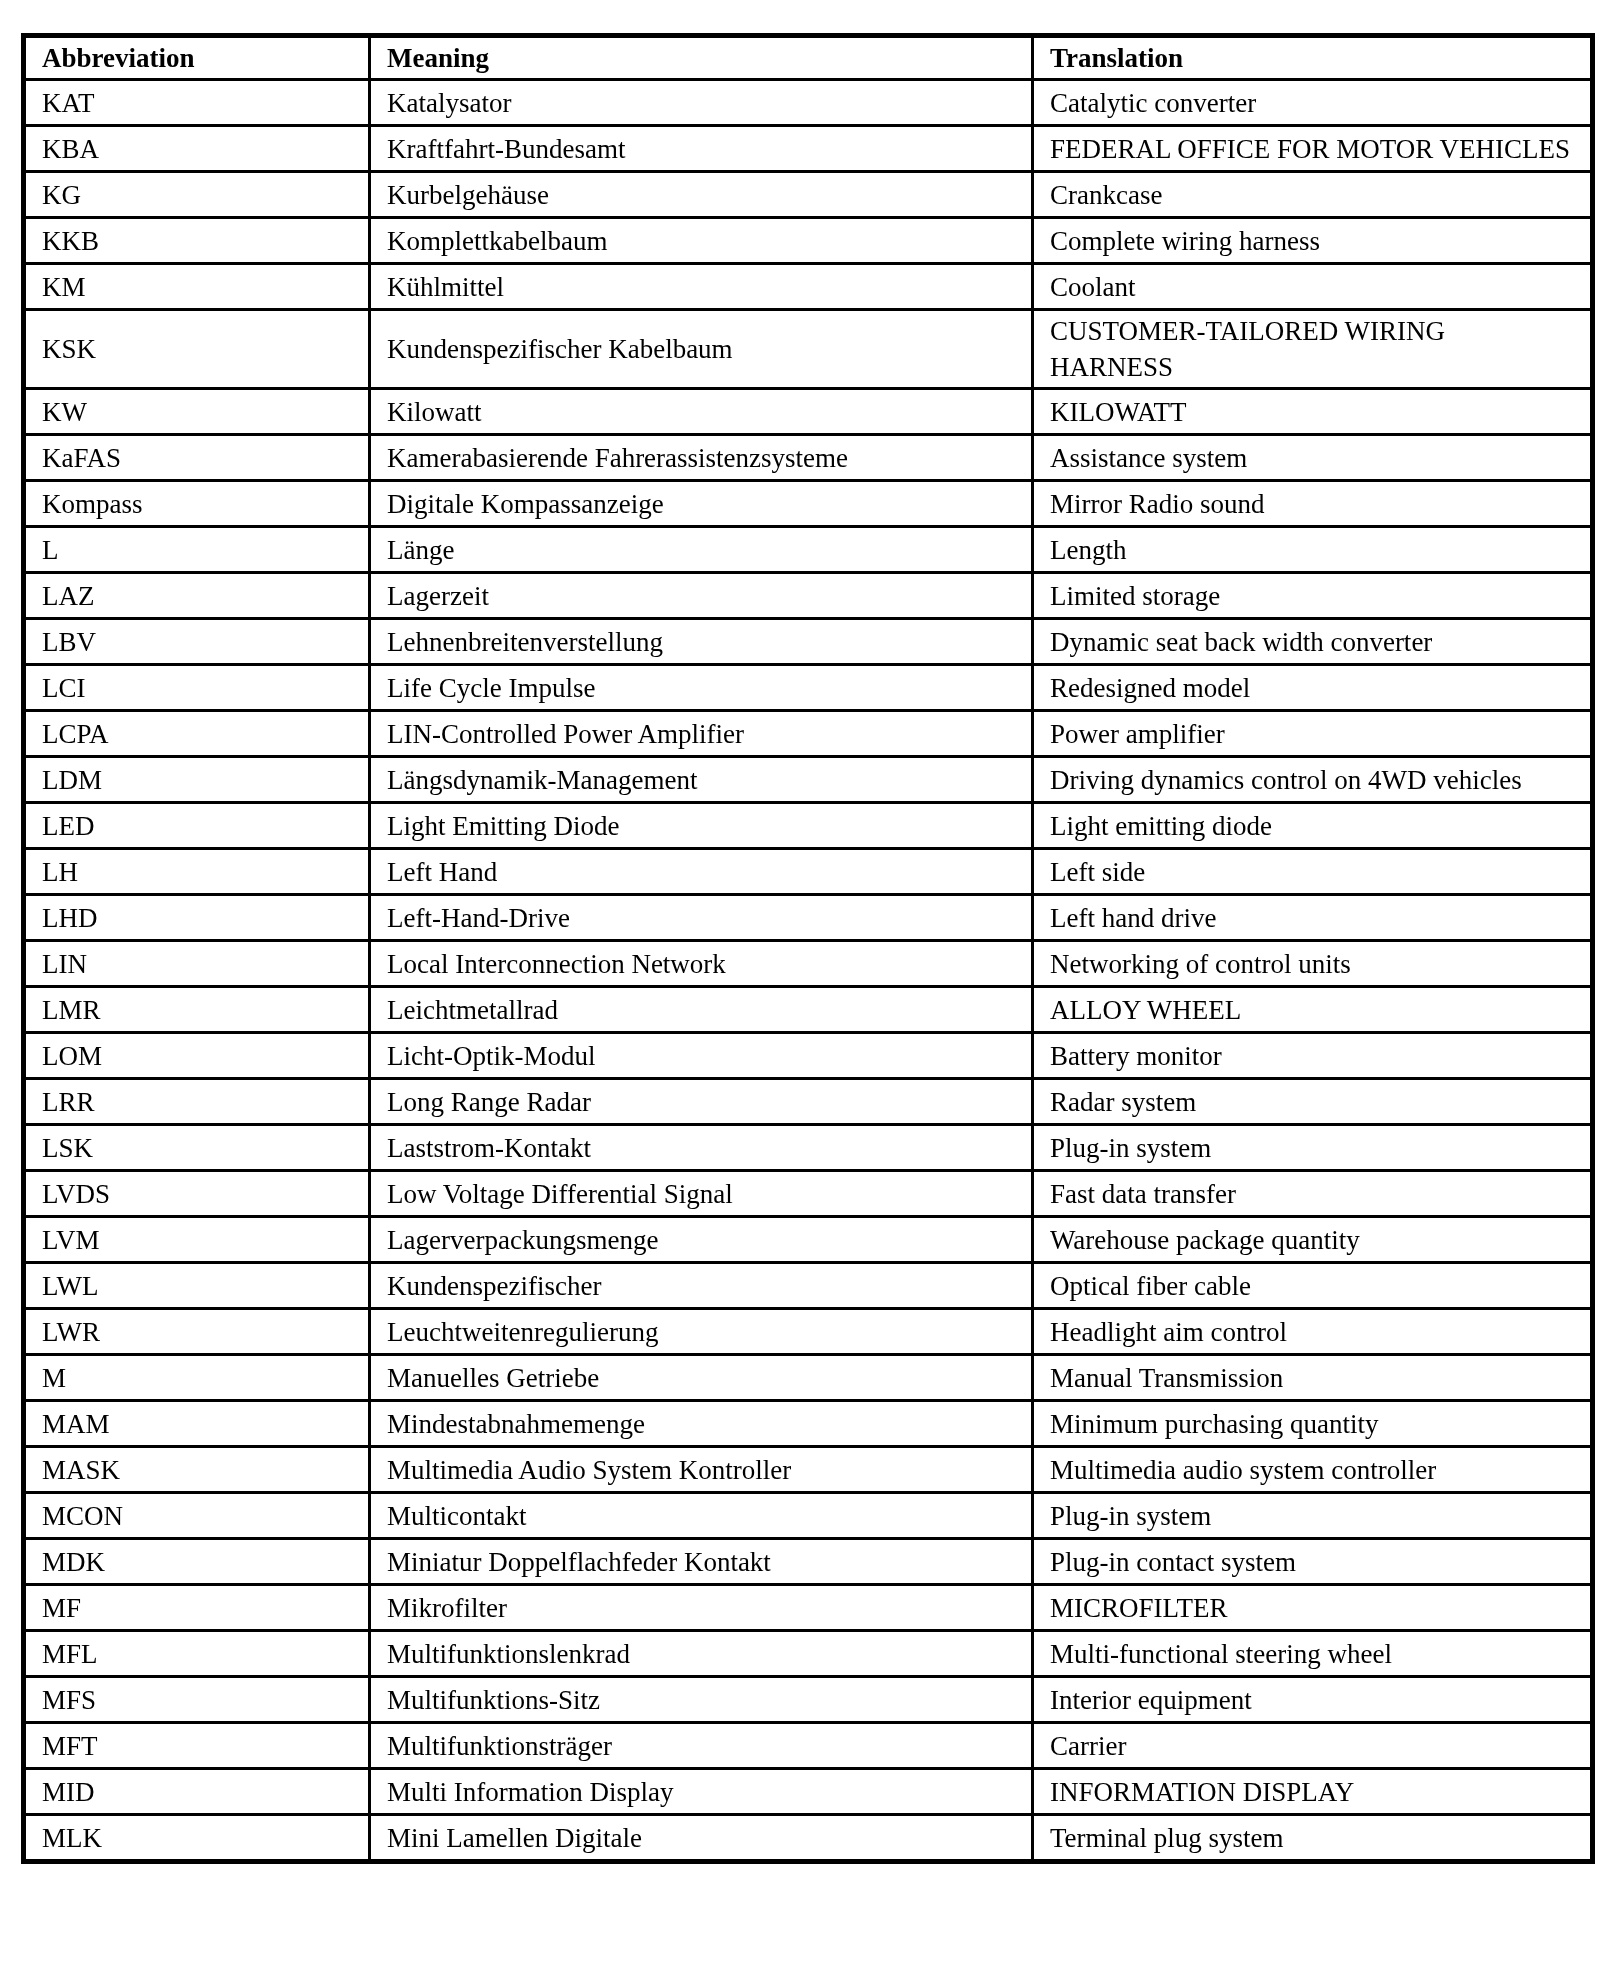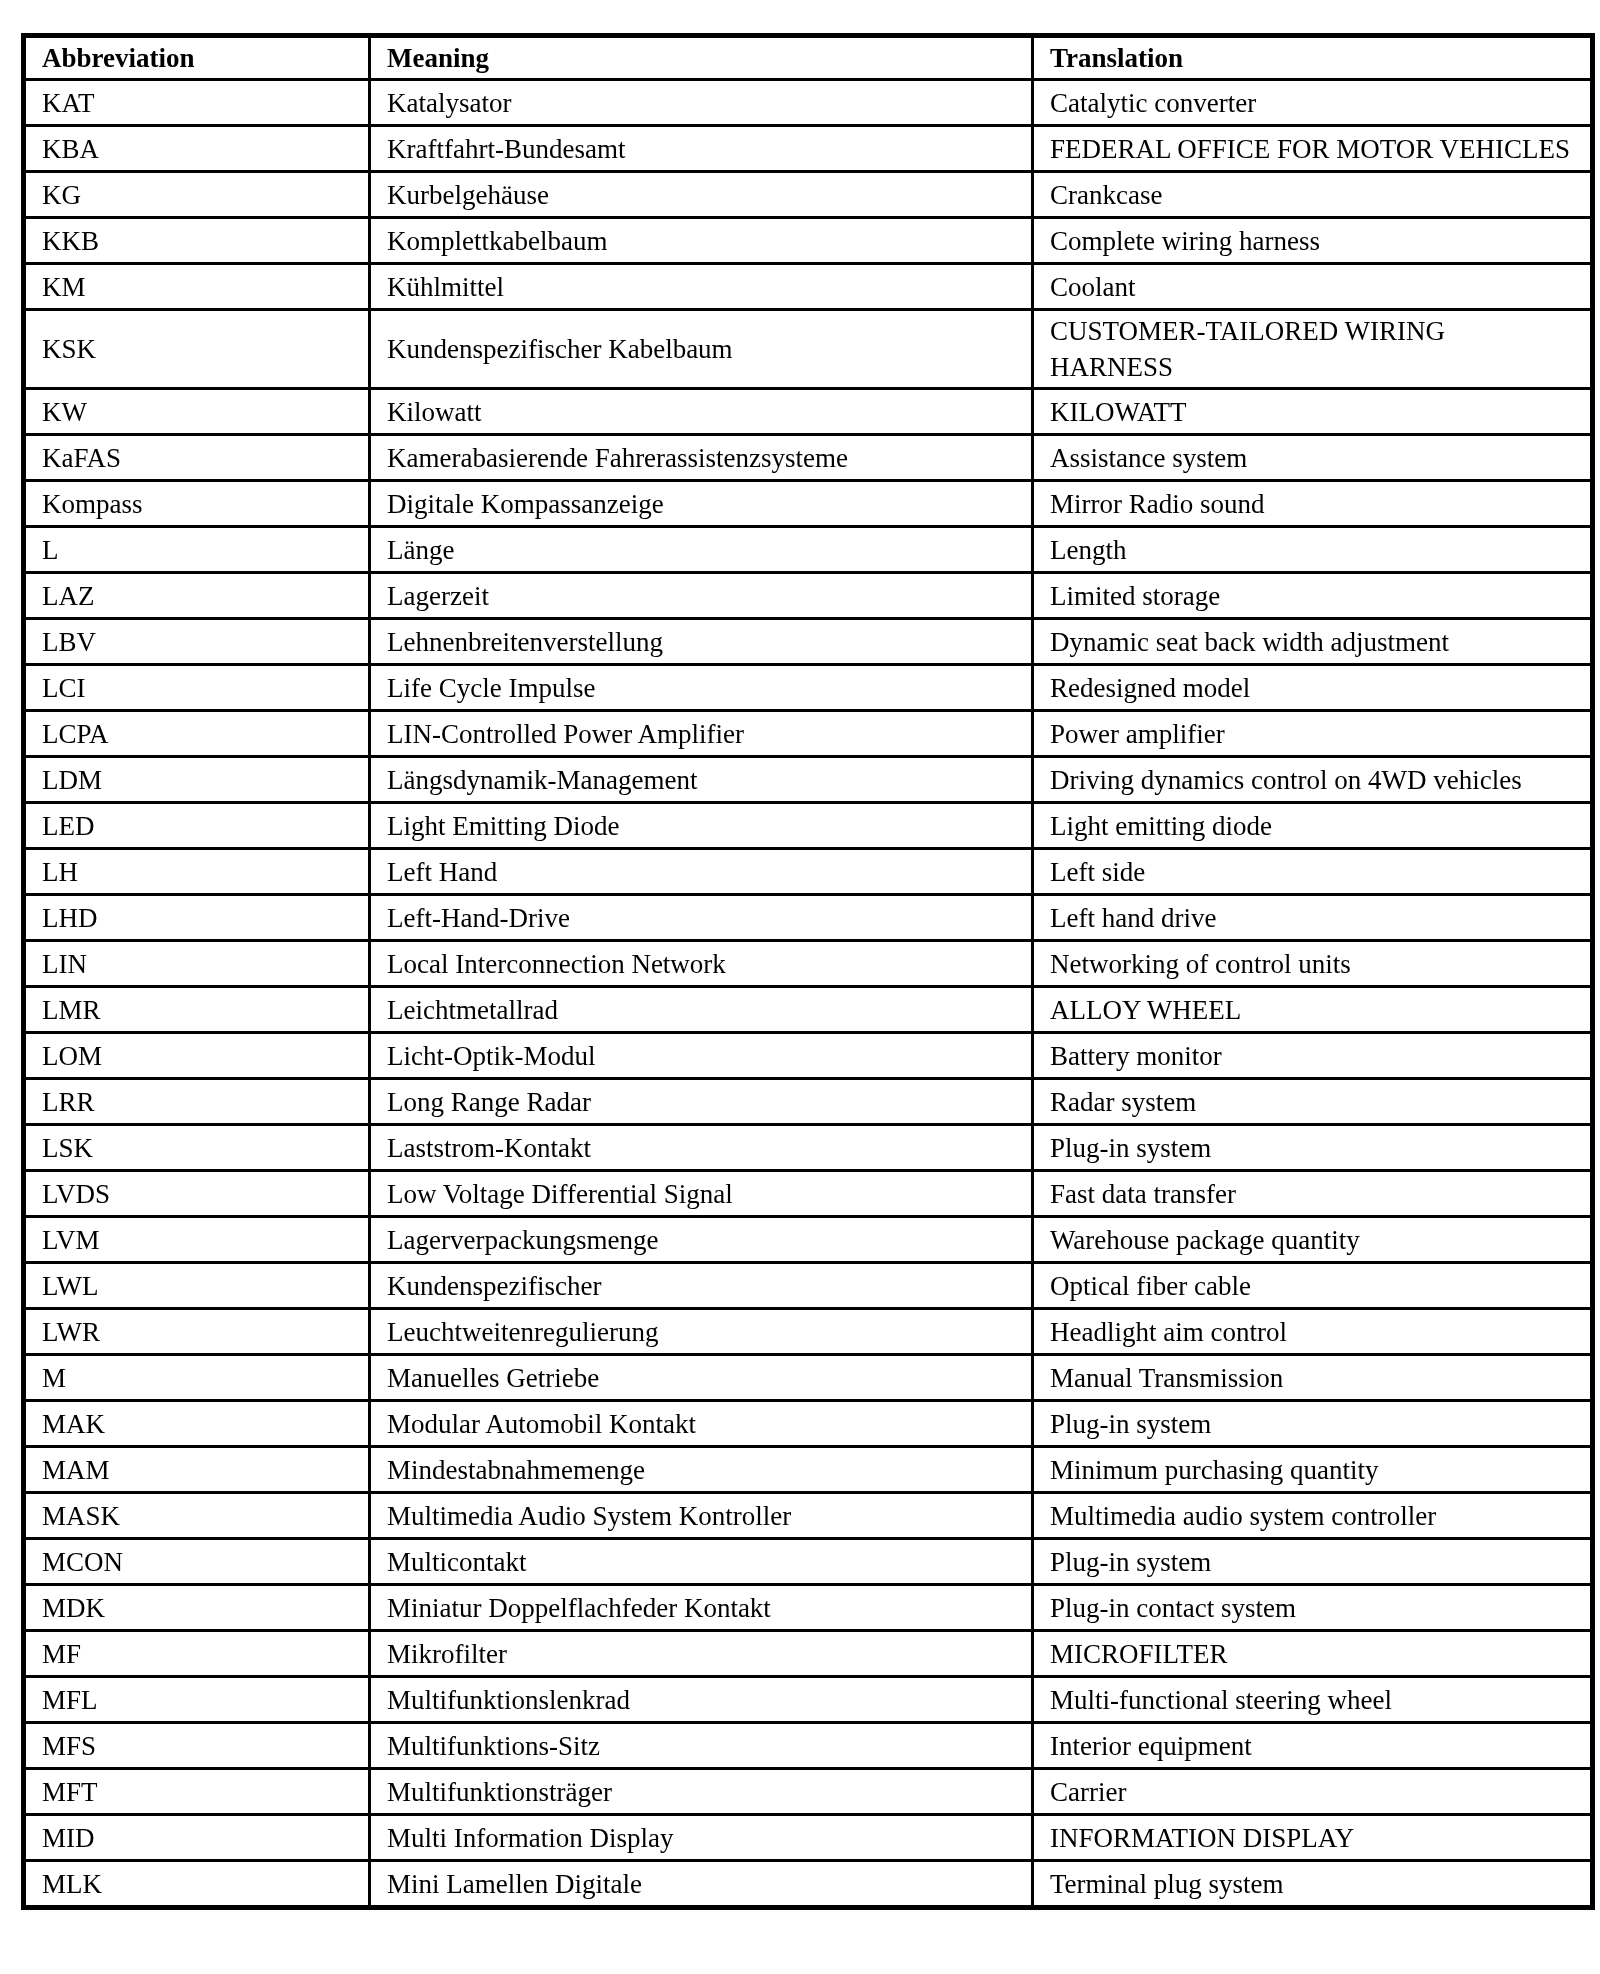--- a/index.html
+++ b/index.html
@@ -116,21 +116,21 @@
           <td>Length</td>
         </tr>
         <tr>
           <td>LAZ</td>
           <td>Lagerzeit</td>
           <td>Limited storage</td>
         </tr>
         <tr>
           <td>LBV</td>
           <td>Lehnenbreitenverstellung</td>
-          <td>Dynamic seat back width adjustment</td>
+          <td>Dynamic seat back width converter</td>
         </tr>
         <tr>
           <td>LCI</td>
           <td>Life Cycle Impulse</td>
           <td>Redesigned model</td>
         </tr>
         <tr>
           <td>LCPA</td>
           <td>LIN-Controlled Power Amplifier</td>
           <td>Power amplifier</td>
@@ -197,25 +197,20 @@
         </tr>
         <tr>
           <td>LWR</td>
           <td>Leuchtweitenregulierung</td>
           <td>Headlight aim control</td>
         </tr>
         <tr>
           <td>M</td>
           <td>Manuelles Getriebe</td>
           <td>Manual Transmission</td>
-        </tr>
-        <tr>
-          <td>MAK</td>
-          <td>Modular Automobil Kontakt</td>
-          <td>Plug-in system</td>
         </tr>
         <tr>
           <td>MAM</td>
           <td>Mindestabnahmemenge</td>
           <td>Minimum purchasing quantity</td>
         </tr>
         <tr>
           <td>MASK</td>
           <td>Multimedia Audio System Kontroller</td>
           <td>Multimedia audio system controller</td>

